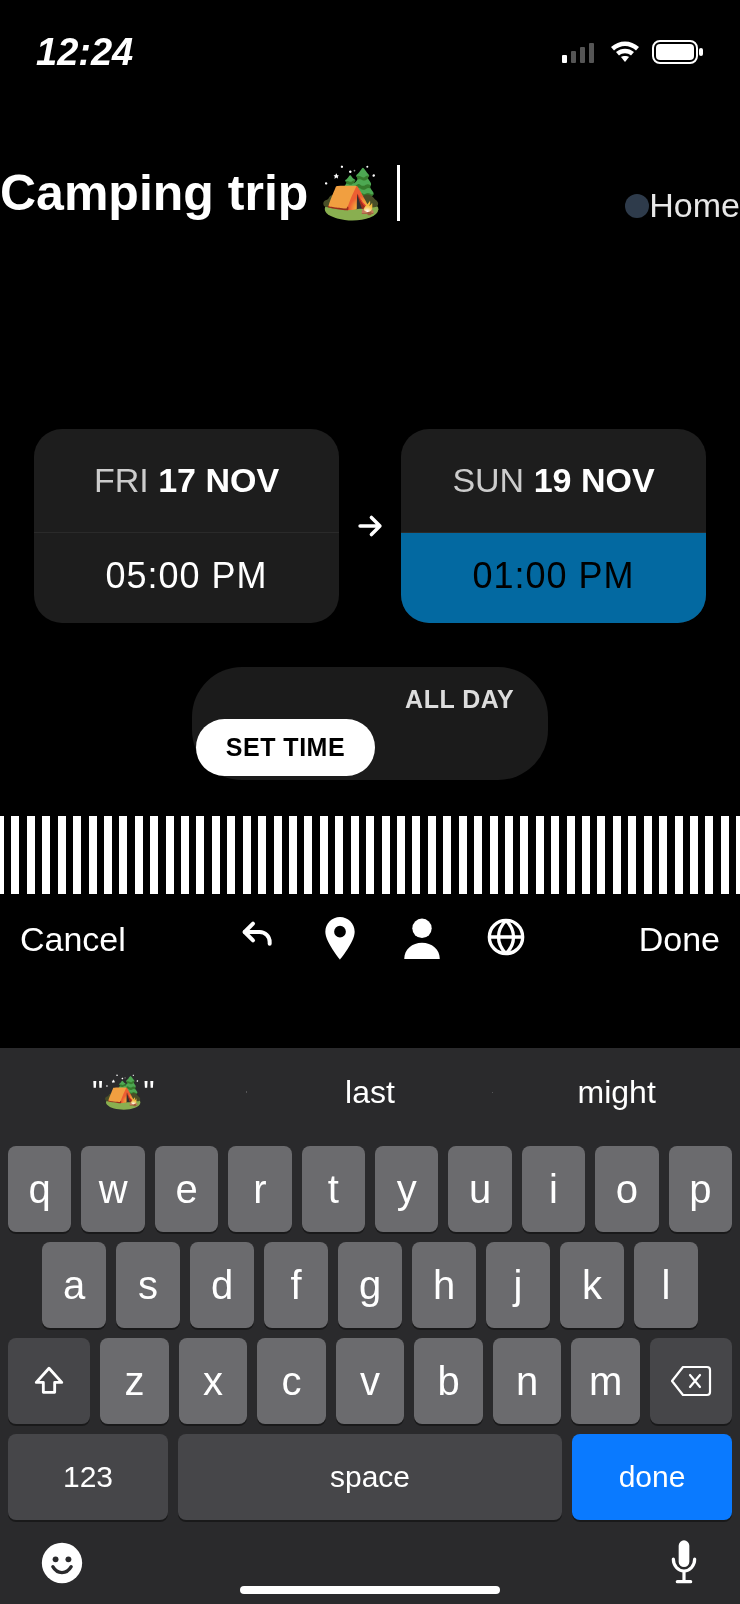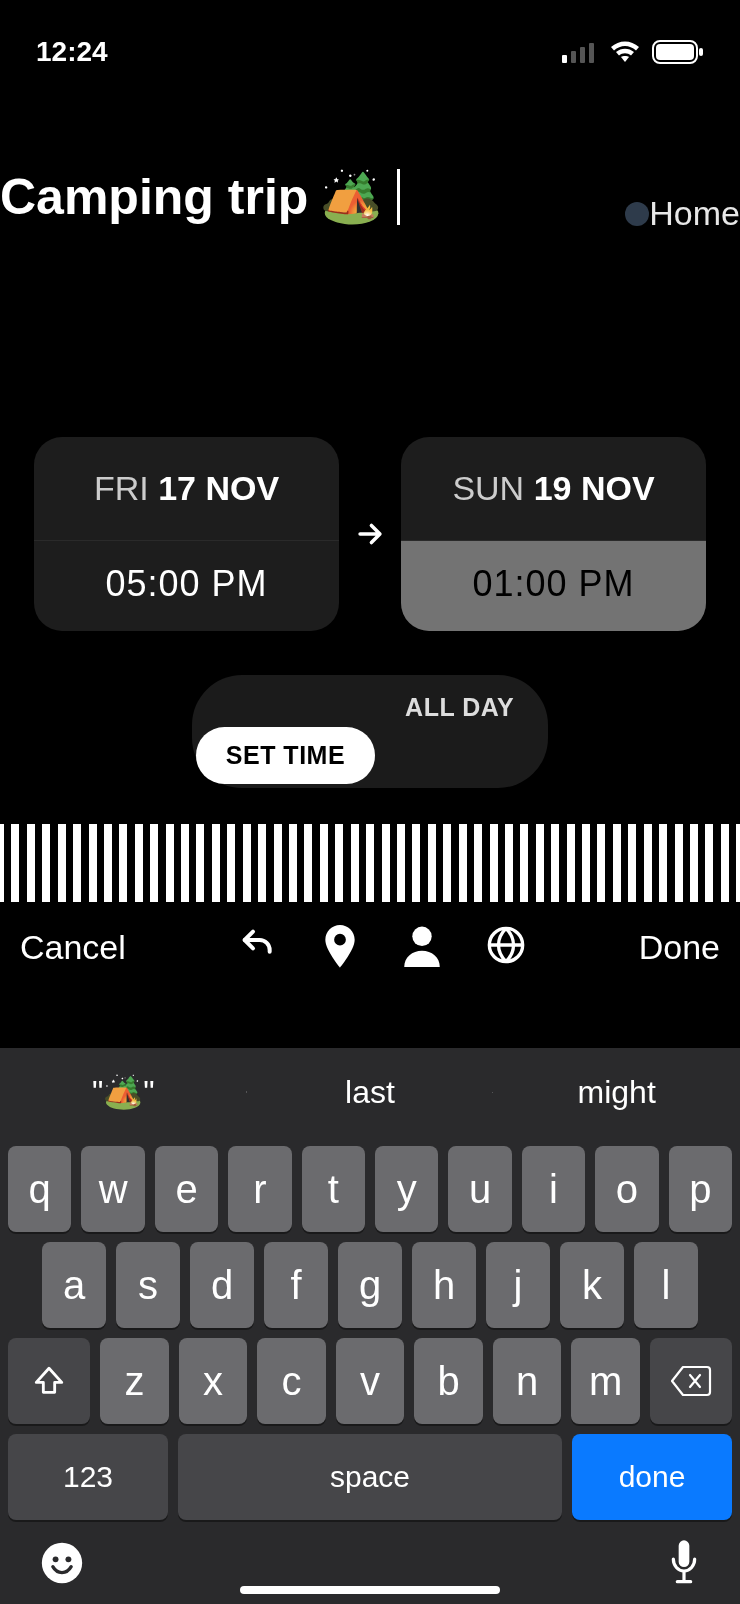--- a/index.html
+++ b/index.html
@@ -15,22 +15,23 @@
 
     
     .status-bar {
       display: flex;
       justify-content: space-between;
       align-items: center;
       padding: 22px 36px 8px 36px;
       height: 90px;
     }
     .status-time {
-      font-size: 28px;
+      font-size: 38px;
       font-weight: 600;
+      font-style: italic;
     }
     .status-icons {
       display: flex;
       align-items: center;
       gap: 10px;
     }
 
     
     .event-title-wrap {
       display: flex;
@@ -49,21 +50,21 @@
     .event-title .cursor {
       width: 3px;
       height: 56px;
       background: #fff;
       display: inline-block;
       margin-left: 2px;
     }
     .calendar-row {
       display: flex;
       align-items: center;
-      margin-top: 34px;
+      margin-top: 26px;
     }
     .calendar-dot {
       width: 24px;
       height: 24px;
       border-radius: 50%;
       background: #2e3b4b;
     }
     .calendar-label {
       font-size: 34px;
       color: #e7e7e7;
@@ -92,21 +93,21 @@
       border-bottom: 1px solid rgba(255,255,255,0.06);
     }
     .date-top .dow { font-weight: 400; color: #ccc; }
     .date-bottom {
       padding: 22px 26px 26px;
       font-size: 36px;
       font-weight: 400;
       letter-spacing: 1px;
     }
     .date-card.selected .date-bottom {
-      background: #737373;
+      background: #0369a1;
       color: #000;
       font-weight: 500;
     }
     .arrow-between {
       flex: 0 0 auto;
     }
 
     
     .toggle-row {
       display: flex;

